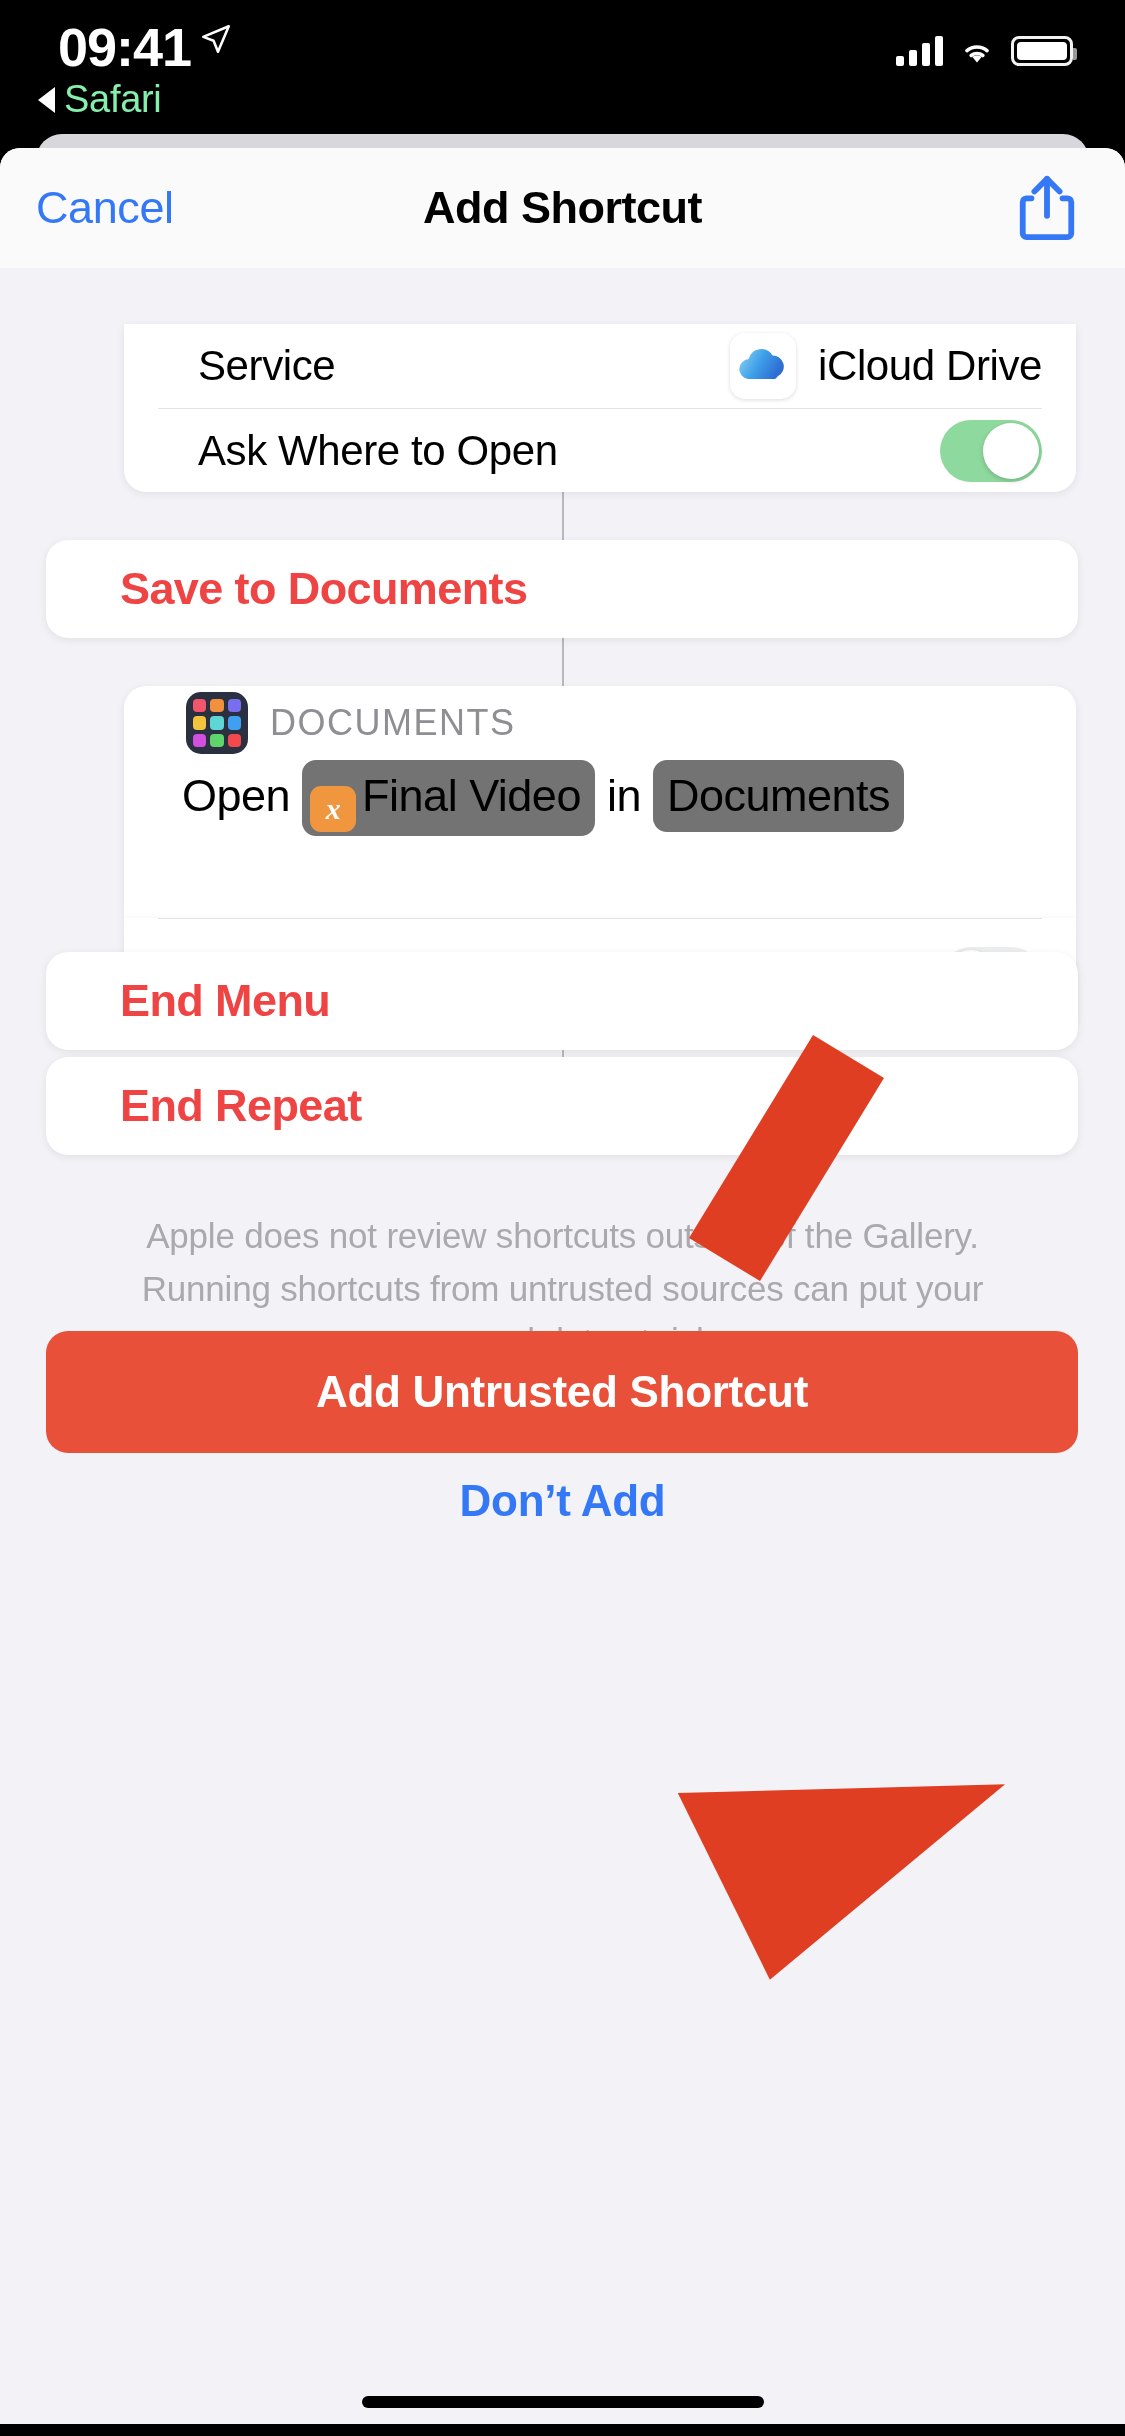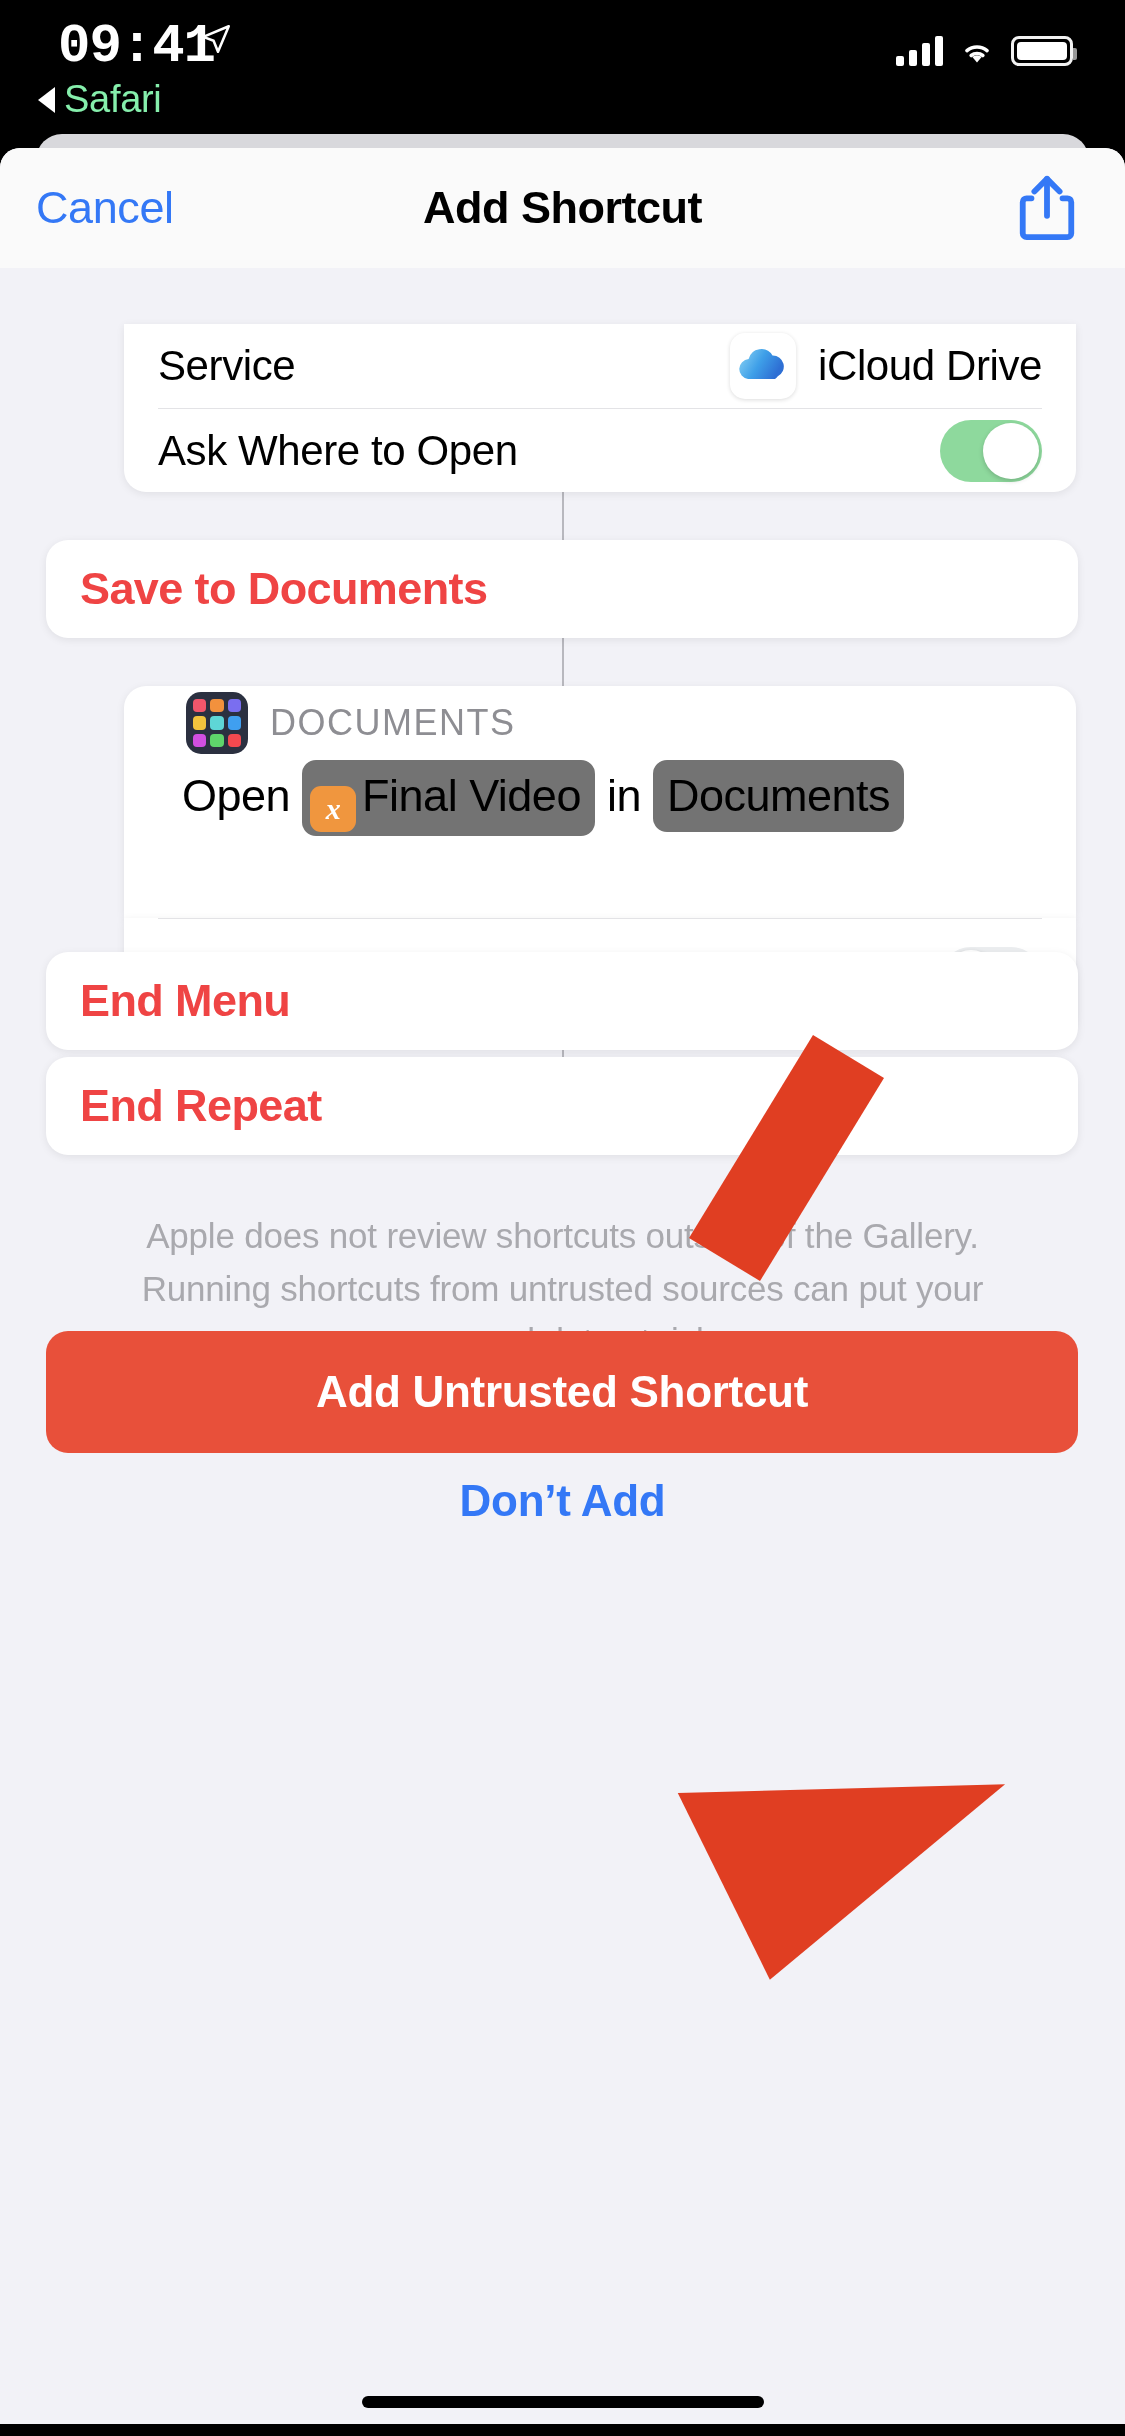--- a/index.html
+++ b/index.html
@@ -13,21 +13,21 @@
   .phone { position:relative; width:1125px; height:2436px; background:#000; overflow:hidden; }
 
   
   .statusbar {
     position:absolute; top:0; left:0; width:1125px; height:132px;
     color:#fff;
   }
   .sb-time {
     position:absolute; left:58px; top:16px;
     font-size:54px; font-weight:600; letter-spacing:-1px;
-    font-family:Liberation Mono, monospace;
+    font-family:Liberation Sans, sans-serif;
   }
   .sb-loc { position:absolute; left:199px; top:22px; width:34px; height:34px; }
   .sb-right { position:absolute; right:52px; top:26px; display:flex; align-items:flex-end; gap:14px; height:40px; }
   .bars { display:flex; align-items:flex-end; gap:5px; height:30px; }
   .bars i { display:block; width:8px; background:#fff; border-radius:2px; }
   .bars i:nth-child(1){ height:10px; }
   .bars i:nth-child(2){ height:16px; }
   .bars i:nth-child(3){ height:23px; }
   .bars i:nth-child(4){ height:30px; }
   .wifi { width:40px; height:30px; position:relative; }
@@ -84,21 +84,21 @@
 
   .card {
     position:absolute; background:#fff; border-radius:22px;
     box-shadow:0 2px 8px rgba(0,0,0,.08);
   }
   .card.full { left:46px; width:1032px; }
   .card.inset { left:124px; width:952px; }
 
   .row {
     display:flex; align-items:center; justify-content:space-between;
-    padding:0 34px; height:100%;
+    padding:0 34px; height:100%;margin-left:40px;
   }
   .row-label { font-size:42px; color:#000; letter-spacing:-.4px; }
   .divider { height:1px; background:#e3e3e6; margin:0 34px; }
 
   .svc-value { display:flex; align-items:center; gap:22px; }
   .svc-text { font-size:42px; color:#000; letter-spacing:-.4px; }
   .icloud-icon {
     width:66px; height:66px; border-radius:15px; background:#fff;
     box-shadow:0 1px 4px rgba(0,0,0,.14); position:relative; overflow:hidden;
   }

